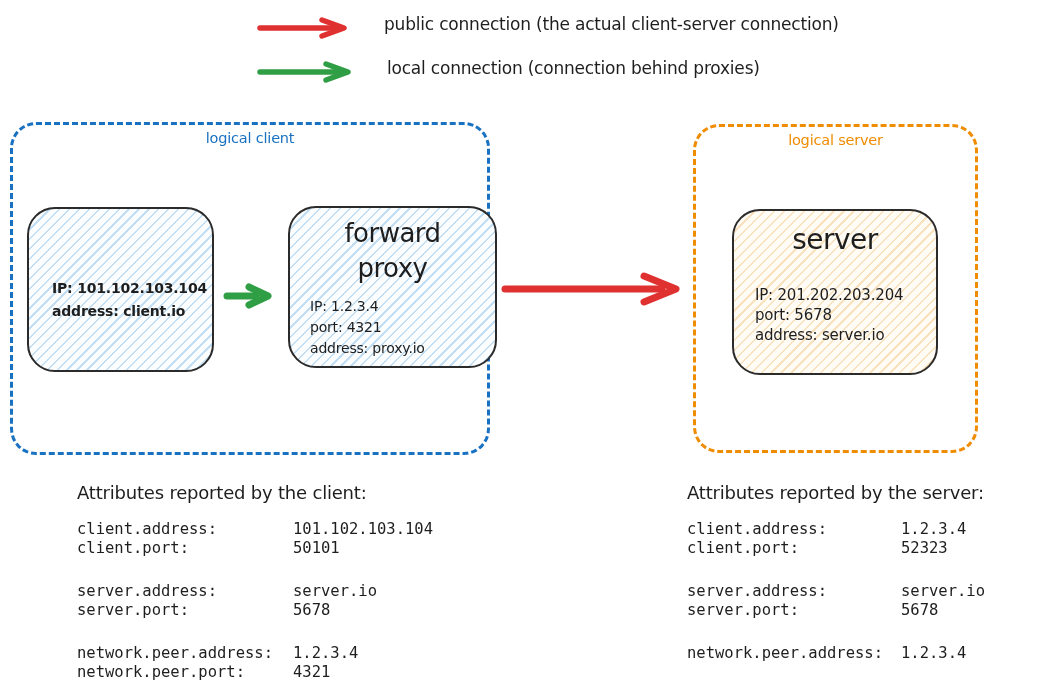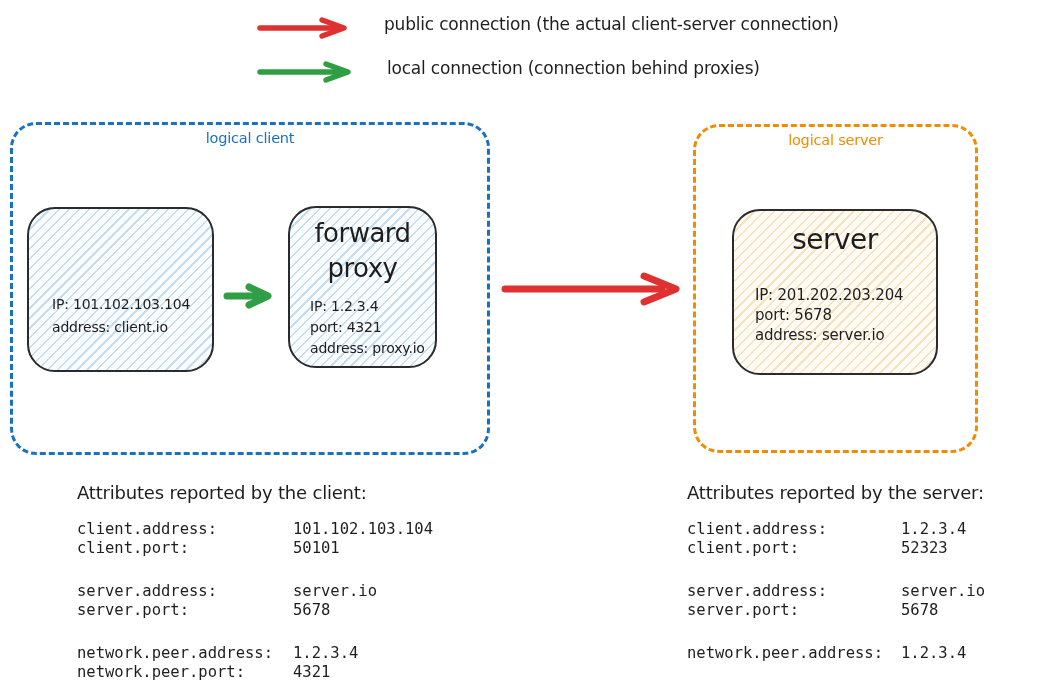--- a/index.html
+++ b/index.html
@@ -73,32 +73,32 @@
   <line x1="4" y1="11" x2="84" y2="11" stroke="#2f9e44" stroke-width="5.5" stroke-linecap="round"></line>
   <path d="M70 3 L92 11 L70 19" fill="none" stroke="#2f9e44" stroke-width="5.5" stroke-linecap="round" stroke-linejoin="round"></path>
 </svg>
 <div class="abs legend-label" style="left:387px; top:58px;">local connection (connection behind proxies)</div>
 
 <div class="group blue" style="left:10px; top:122px; width:480px; height:333px;">
   <div class="group-label">logical client</div>
 </div>
 
 <div class="node blue-fill" style="left:27px; top:207px; width:187px; height:165px;">
-  <div class="node-body" style="left:23px; top:84px; line-height:23px;">
+  <div class="node-body" style="left:23px; top:68px; line-height:23px;font-weight:bold;">
     <div>IP: 101.102.103.104</div>
     <div>address: client.io</div>
   </div>
 </div>
 
 <svg class="abs" style="left:222px; top:283px;" width="54" height="26" viewBox="0 0 54 26">
   <line x1="5" y1="13" x2="34" y2="13" stroke="#2f9e44" stroke-width="7" stroke-linecap="round"></line>
   <path d="M27 4 L46 13 L27 22" fill="none" stroke="#2f9e44" stroke-width="7" stroke-linecap="round" stroke-linejoin="round"></path>
 </svg>
 
-<div class="node blue-fill" style="left:288px; top:206px; width:149px; height:162px;">
+<div class="node blue-fill" style="left:288px; top:206px; width:209px; height:162px;">
   <div class="node-title" style="margin-top:8px; line-height:35px;">
     <div>forward</div>
     <div>proxy</div>
   </div>
   <div class="node-body" style="left:20px; top:88px; line-height:21px;">
     <div>IP: 1.2.3.4</div>
     <div>port: 4321</div>
     <div>address: proxy.io</div>
   </div>
 </div>

